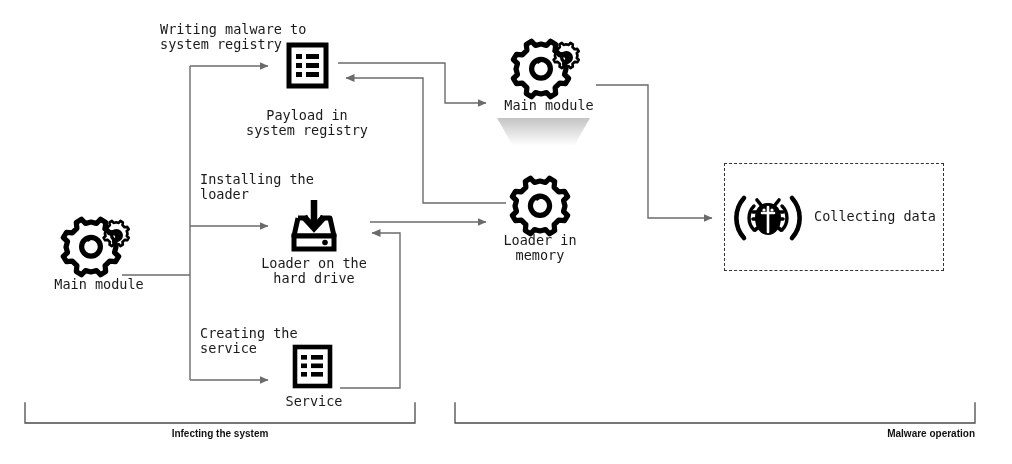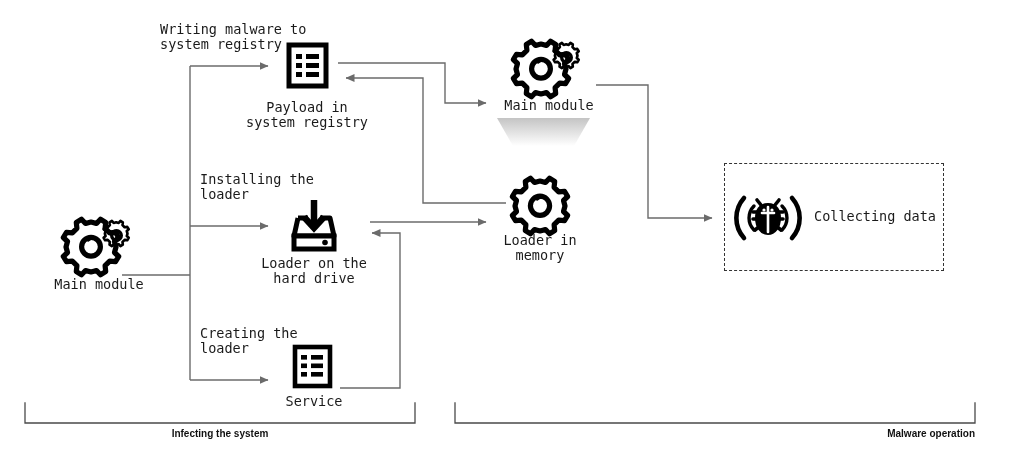--- a/index.html
+++ b/index.html
@@ -164,31 +164,31 @@
       <circle cx="31" cy="18" r="1.6" fill="#fff"></circle>
       <circle cx="39" cy="18" r="1.6" fill="#fff"></circle>
     </svg>
   </div>
 
   <div class="lbl c" style="left:34px;top:277px;width:130px;">Main module</div>
 
   <div class="lbl" style="left:160px;top:22px;width:230px;">Writing malware to
 system registry</div>
 
-  <div class="lbl c" style="left:232px;top:100px;width:150px;">Payload in
+  <div class="lbl c" style="left:232px;top:108px;width:150px;">Payload in
 system registry</div>
 
   <div class="lbl" style="left:200px;top:172px;width:180px;">Installing the
 loader</div>
 
   <div class="lbl c" style="left:243px;top:256px;width:142px;">Loader on the
 hard drive</div>
 
   <div class="lbl" style="left:200px;top:326px;width:180px;">Creating the
-loader</div>
+service</div>
 
   <div class="lbl c" style="left:262px;top:394px;width:104px;">Service</div>
 
   <div class="lbl c" style="left:484px;top:98px;width:130px;">Main module</div>
 
   <div class="lbl c" style="left:478px;top:233px;width:124px;">Loader in
 memory</div>
 
   <div class="lbl" style="left:814px;top:209px;width:160px;">Collecting data</div>
 

